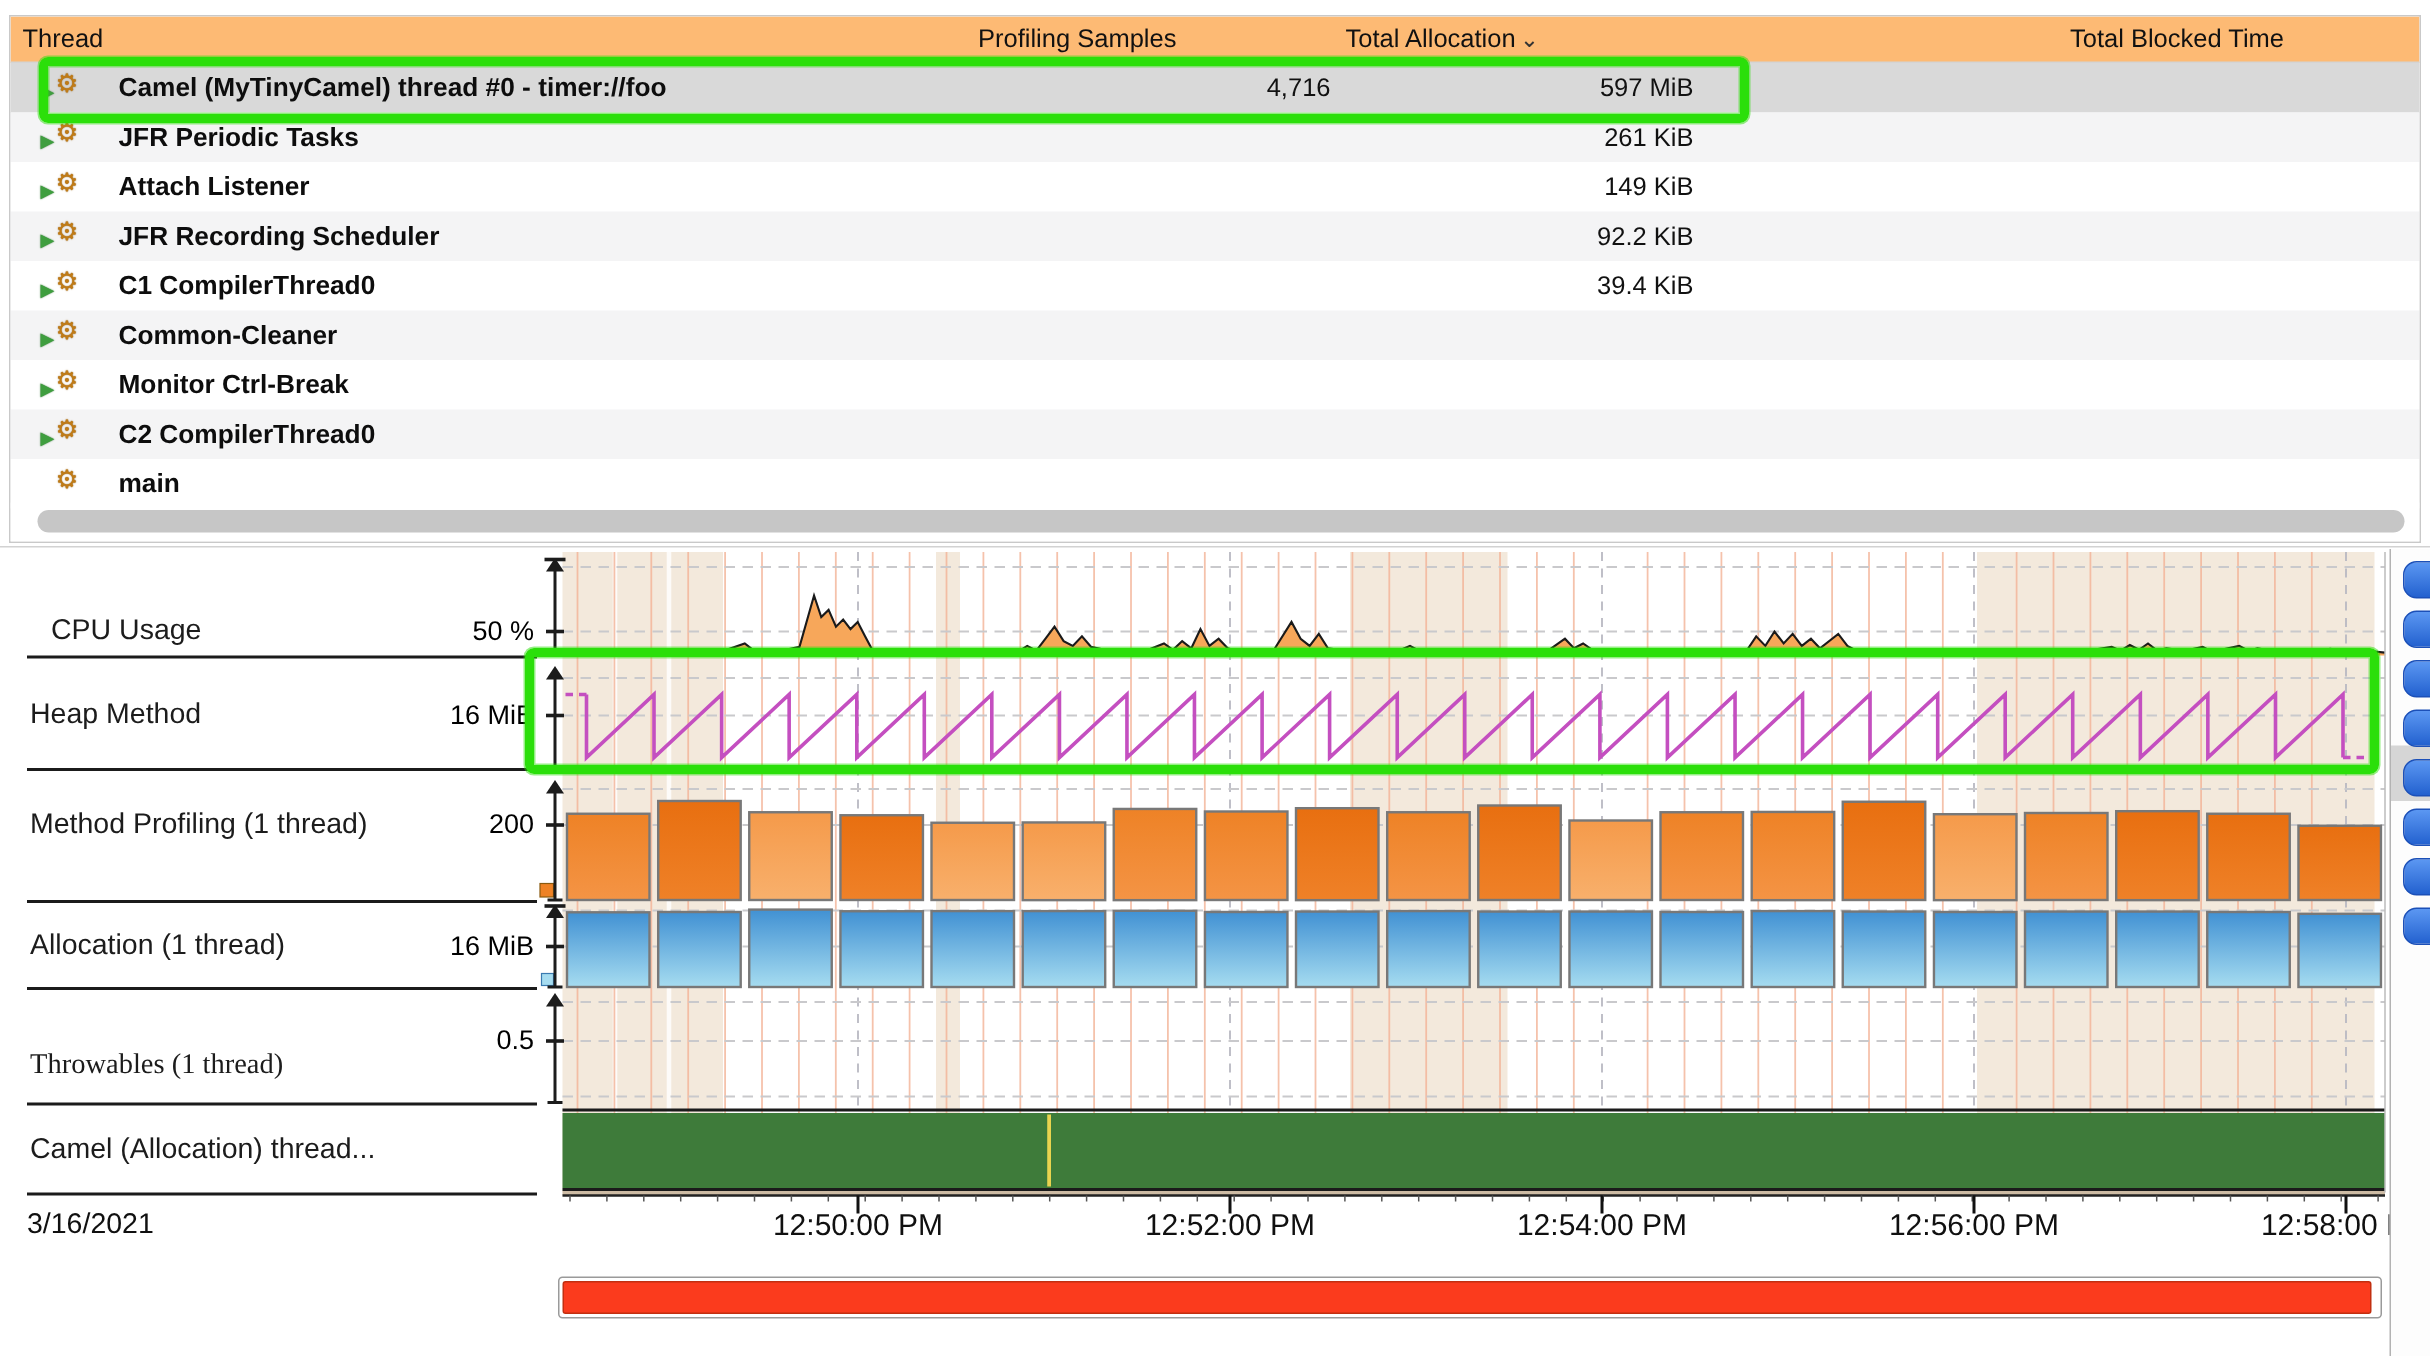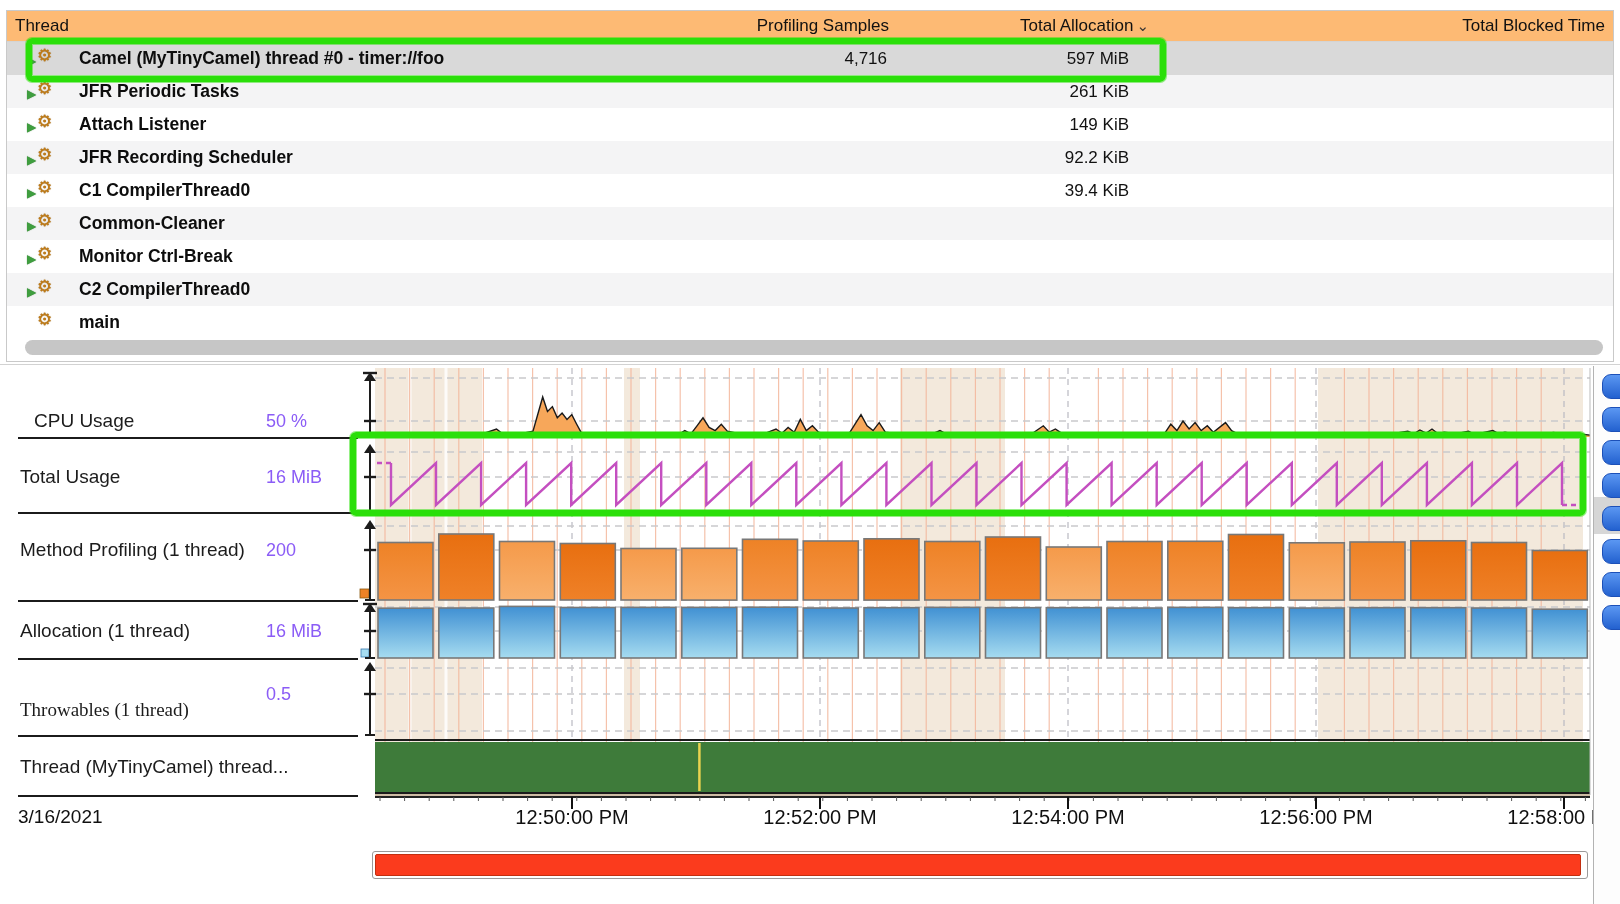--- a/index.html
+++ b/index.html
@@ -5,39 +5,39 @@
   html,body{margin:0;padding:0;background:#fff;}
   .stage{position:relative;width:1620px;height:904px;background:#ffffff;
     font-family:"Liberation Sans",sans-serif;overflow:hidden;color:#111;}
   
   .ttable{position:absolute;left:6px;top:10px;width:1608px;height:352px;
     border:1px solid #c9c9c9;background:#fff;box-sizing:border-box;overflow:hidden;}
   .thead{position:absolute;left:0;top:0;width:100%;height:30px;background:#fdba74;
     border-bottom:1px solid #d4d4d4;}
   .hcell{position:absolute;top:0;height:30px;line-height:30px;font-size:17px;color:#111;
     box-sizing:border-box;white-space:nowrap;}
-  .hcell.num{text-align:right;}
+  .hcell.num{text-align:left;}
   .trow{position:absolute;left:0;width:100%;height:33px;}
   .trow .name{position:absolute;left:72px;top:0;height:33px;line-height:33px;
     font-size:17.5px;font-weight:bold;color:#0d0d0d;white-space:nowrap;}
   .trow .cell{position:absolute;top:0;height:33px;line-height:33px;font-size:17px;
     text-align:right;box-sizing:border-box;white-space:nowrap;}
   .thread-icon{position:absolute;left:22px;top:4px;width:30px;height:26px;}
   .thread-icon .tri{position:absolute;left:-2px;top:8px;font-size:12px;color:#3f9e3f;
     text-shadow:0 0 1px #2c6e2c;}
   .thread-icon .gear{position:absolute;left:8px;top:-1px;font-size:17px;color:#c07b17;
     text-shadow:0 0 1px #8a5a10;}
   .tscroll{position:absolute;left:0;bottom:0;width:100%;height:26px;background:#fff;}
   .tscroll .thumb{position:absolute;left:18px;top:5px;width:1578px;height:15px;
     background:#c6c6c6;border-radius:8px;}
   
   .panel-sep{position:absolute;left:0;top:364px;width:1620px;height:1px;background:#d2d2d2;}
   .lane-label{position:absolute;left:20px;font-size:19px;color:#1c1c1c;white-space:nowrap;
     transform:translateY(-50%);}
-  .lane-tick{position:absolute;font-size:18px;color:#8b5cf6;text-align:left;width:90px;
+  .lane-tick{position:absolute;font-size:18px;color:#000000;text-align:right;width:90px;
     transform:translateY(-50%);}
   .lane-sep{position:absolute;left:18px;width:340px;height:2px;background:#1b1b1b;}
   .time-label{position:absolute;width:220px;text-align:center;font-size:20px;color:#101010;
     transform:translateX(-50%);top:806px;white-space:nowrap;}
   .date-label{position:absolute;left:18px;top:806px;font-size:19px;color:#101010;}
   .plot-svg{position:absolute;left:0;top:0;width:1620px;height:904px;}
   .lane-hit{position:absolute;left:375px;width:1215px;background:transparent;}
   
   .bscroll{position:absolute;left:372px;top:851px;width:1216px;height:28px;
     border:1px solid #9a9a9a;border-radius:3px;background:#fff;box-sizing:border-box;}
@@ -388,29 +388,29 @@
       <line x1="820" y1="797" x2="820" y2="809" stroke="#111" stroke-width="2"></line>
       <line x1="1068" y1="797" x2="1068" y2="809" stroke="#111" stroke-width="2"></line>
       <line x1="1316" y1="797" x2="1316" y2="809" stroke="#111" stroke-width="2"></line>
       <line x1="1564" y1="797" x2="1564" y2="809" stroke="#111" stroke-width="2"></line>
       <line x1="1590" y1="368" x2="1590" y2="795" stroke="#bbb" stroke-width="1"></line>
     </svg>
 
   <div id="labels-host">
       <div class="lane-label" style="top: 421px; margin-left: 14px;">CPU Usage</div>
       <div class="lane-tick" style="left: 266px; top: 421px;">50 %</div>
-      <div class="lane-label" style="top: 477px;">Total Usage</div>
+      <div class="lane-label" style="top: 477px;">Heap Method</div>
       <div class="lane-tick" style="left: 266px; top: 477px;">16 MiB</div>
       <div class="lane-label" style="top: 550px;">Method Profiling (1 thread)</div>
       <div class="lane-tick" style="left: 266px; top: 550px;">200</div>
       <div class="lane-label" style="top: 631px;">Allocation (1 thread)</div>
       <div class="lane-tick" style="left: 266px; top: 631px;">16 MiB</div>
       <div class="lane-label" style="top: 710px; font-family: Liberation Serif, serif;">Throwables (1 thread)</div>
       <div class="lane-tick" style="left: 266px; top: 694px;">0.5</div>
-      <div class="lane-label" style="top: 767px;">Thread (MyTinyCamel) thread...</div>
+      <div class="lane-label" style="top: 767px;">Camel (Allocation) thread...</div>
       <div class="lane-sep" style="top: 437px;"></div>
       <div class="lane-sep" style="top: 512px;"></div>
       <div class="lane-sep" style="top: 600px;"></div>
       <div class="lane-sep" style="top: 658px;"></div>
       <div class="lane-sep" style="top: 735px;"></div>
       <div class="lane-sep" style="top: 795px;"></div>
     </div>
 
   <div class="date-label">3/16/2021</div>
   <div id="timelabels-host">

